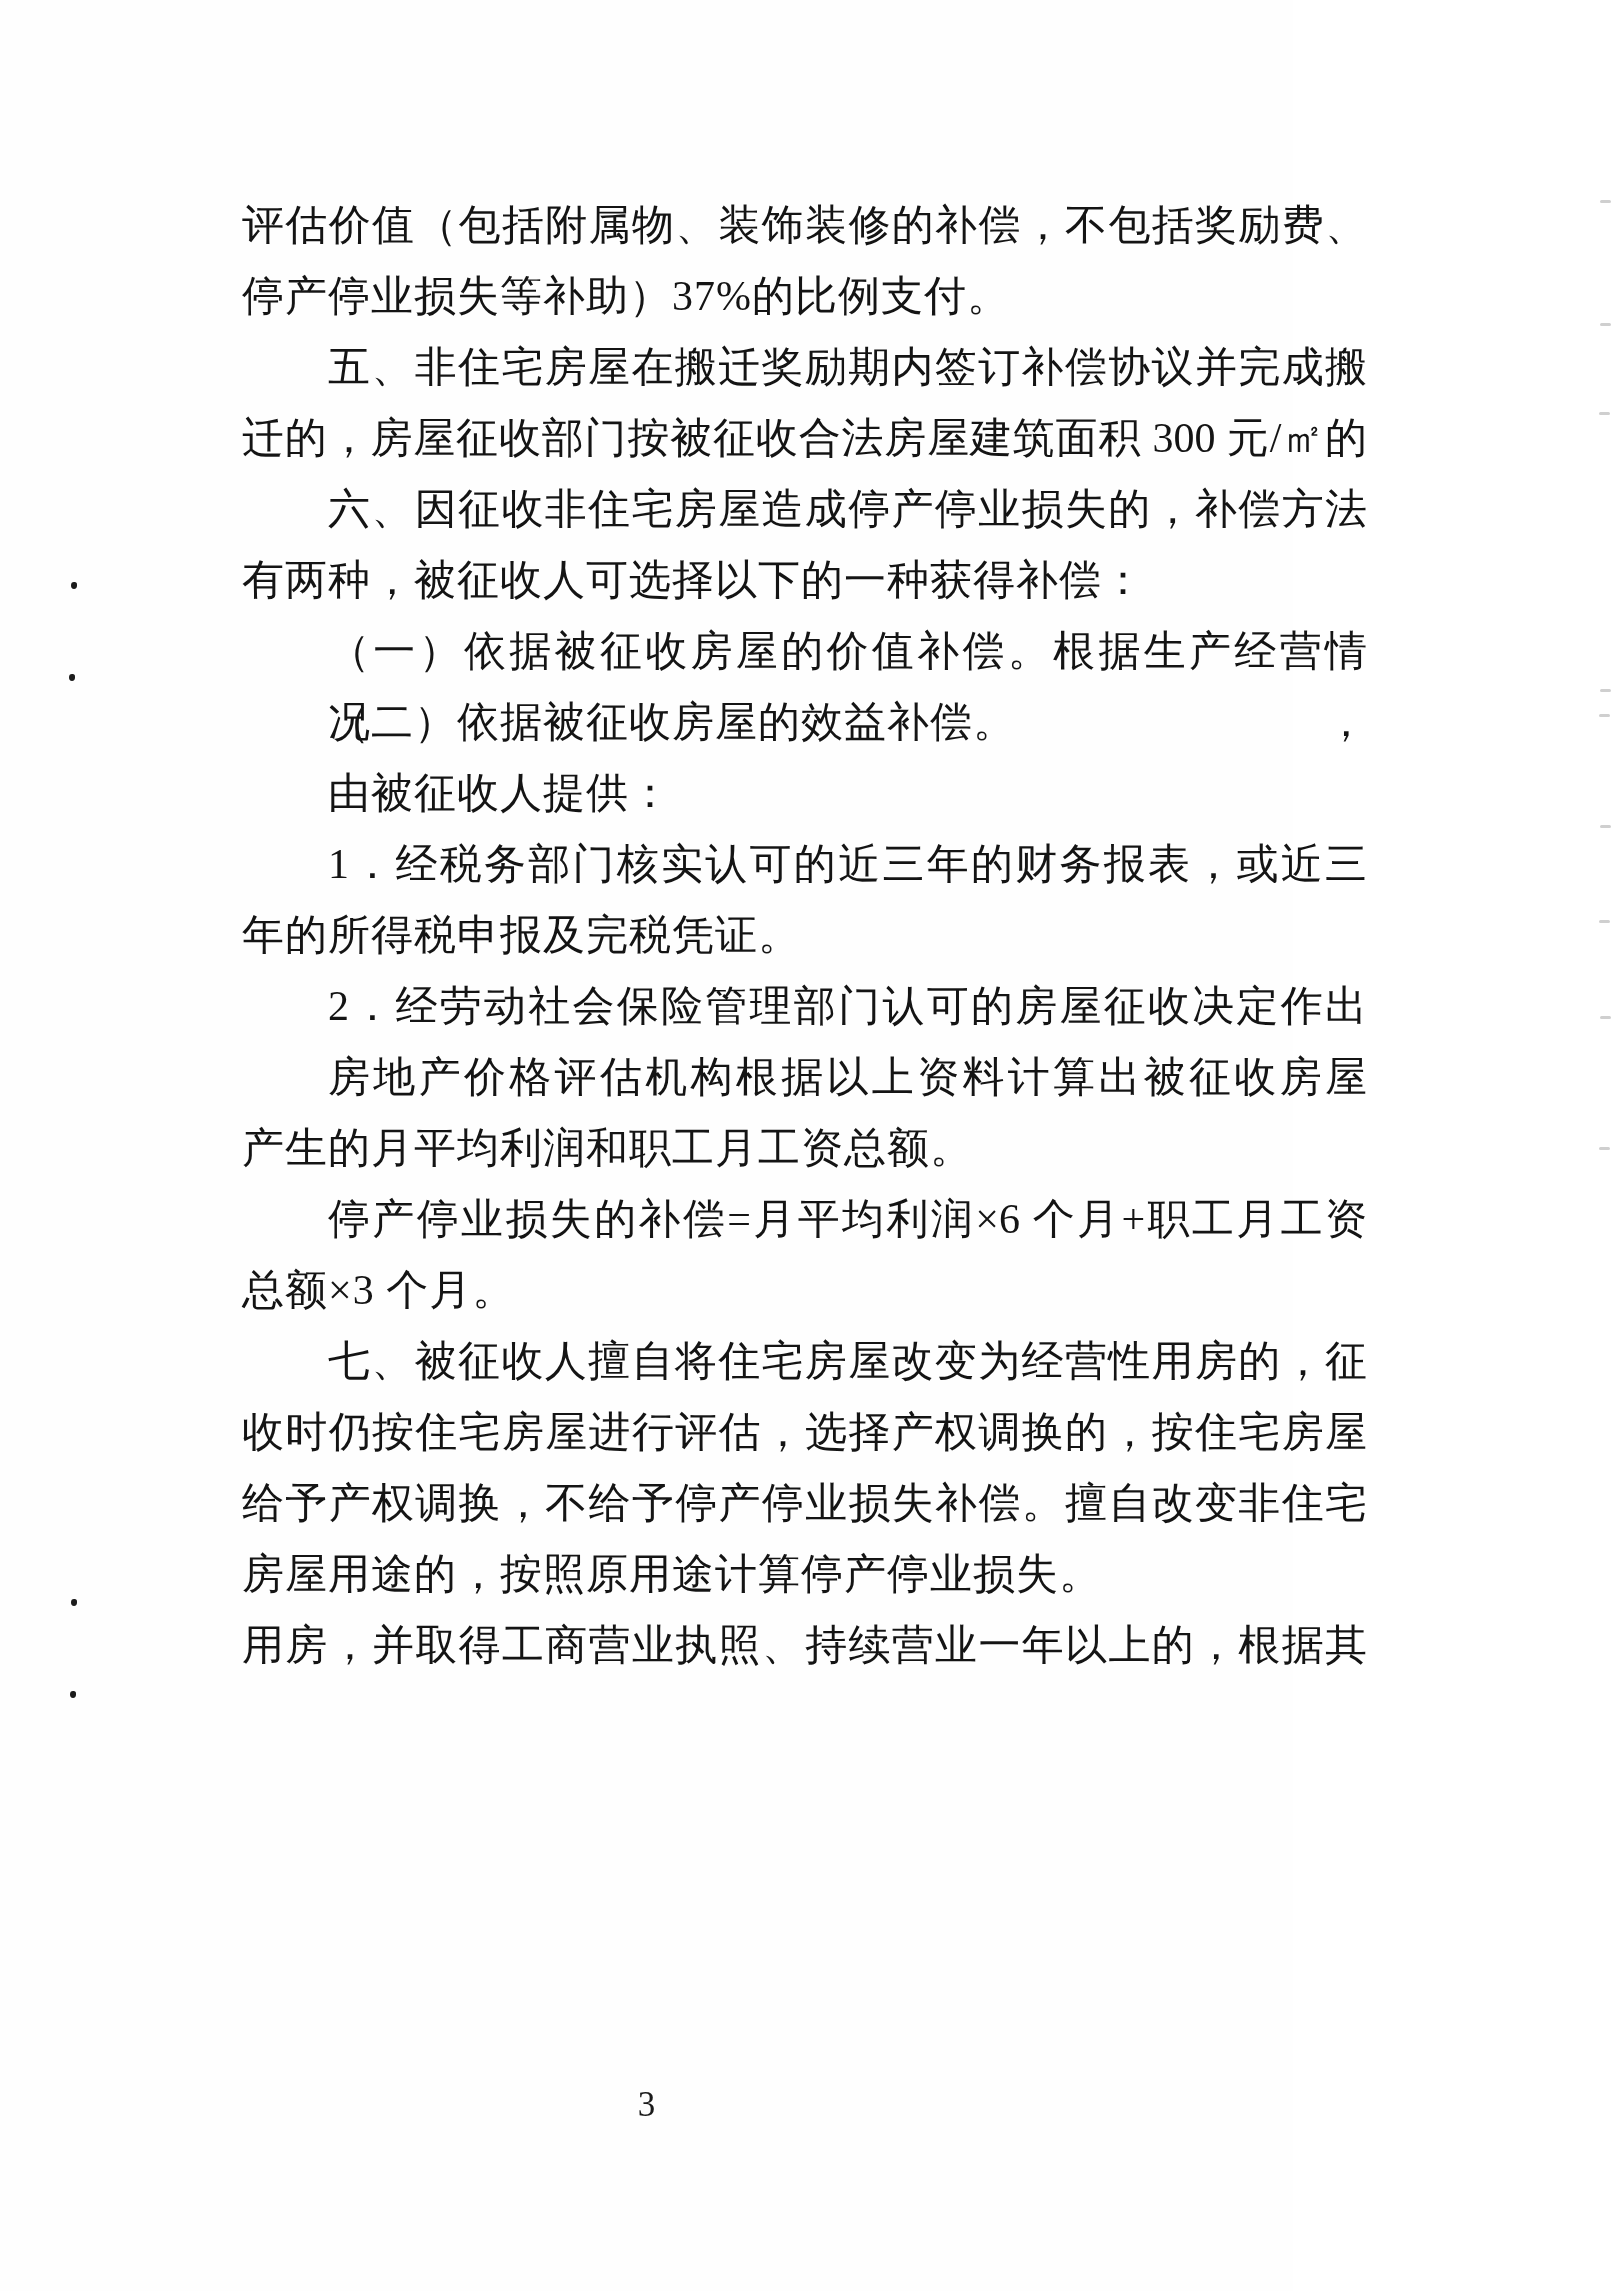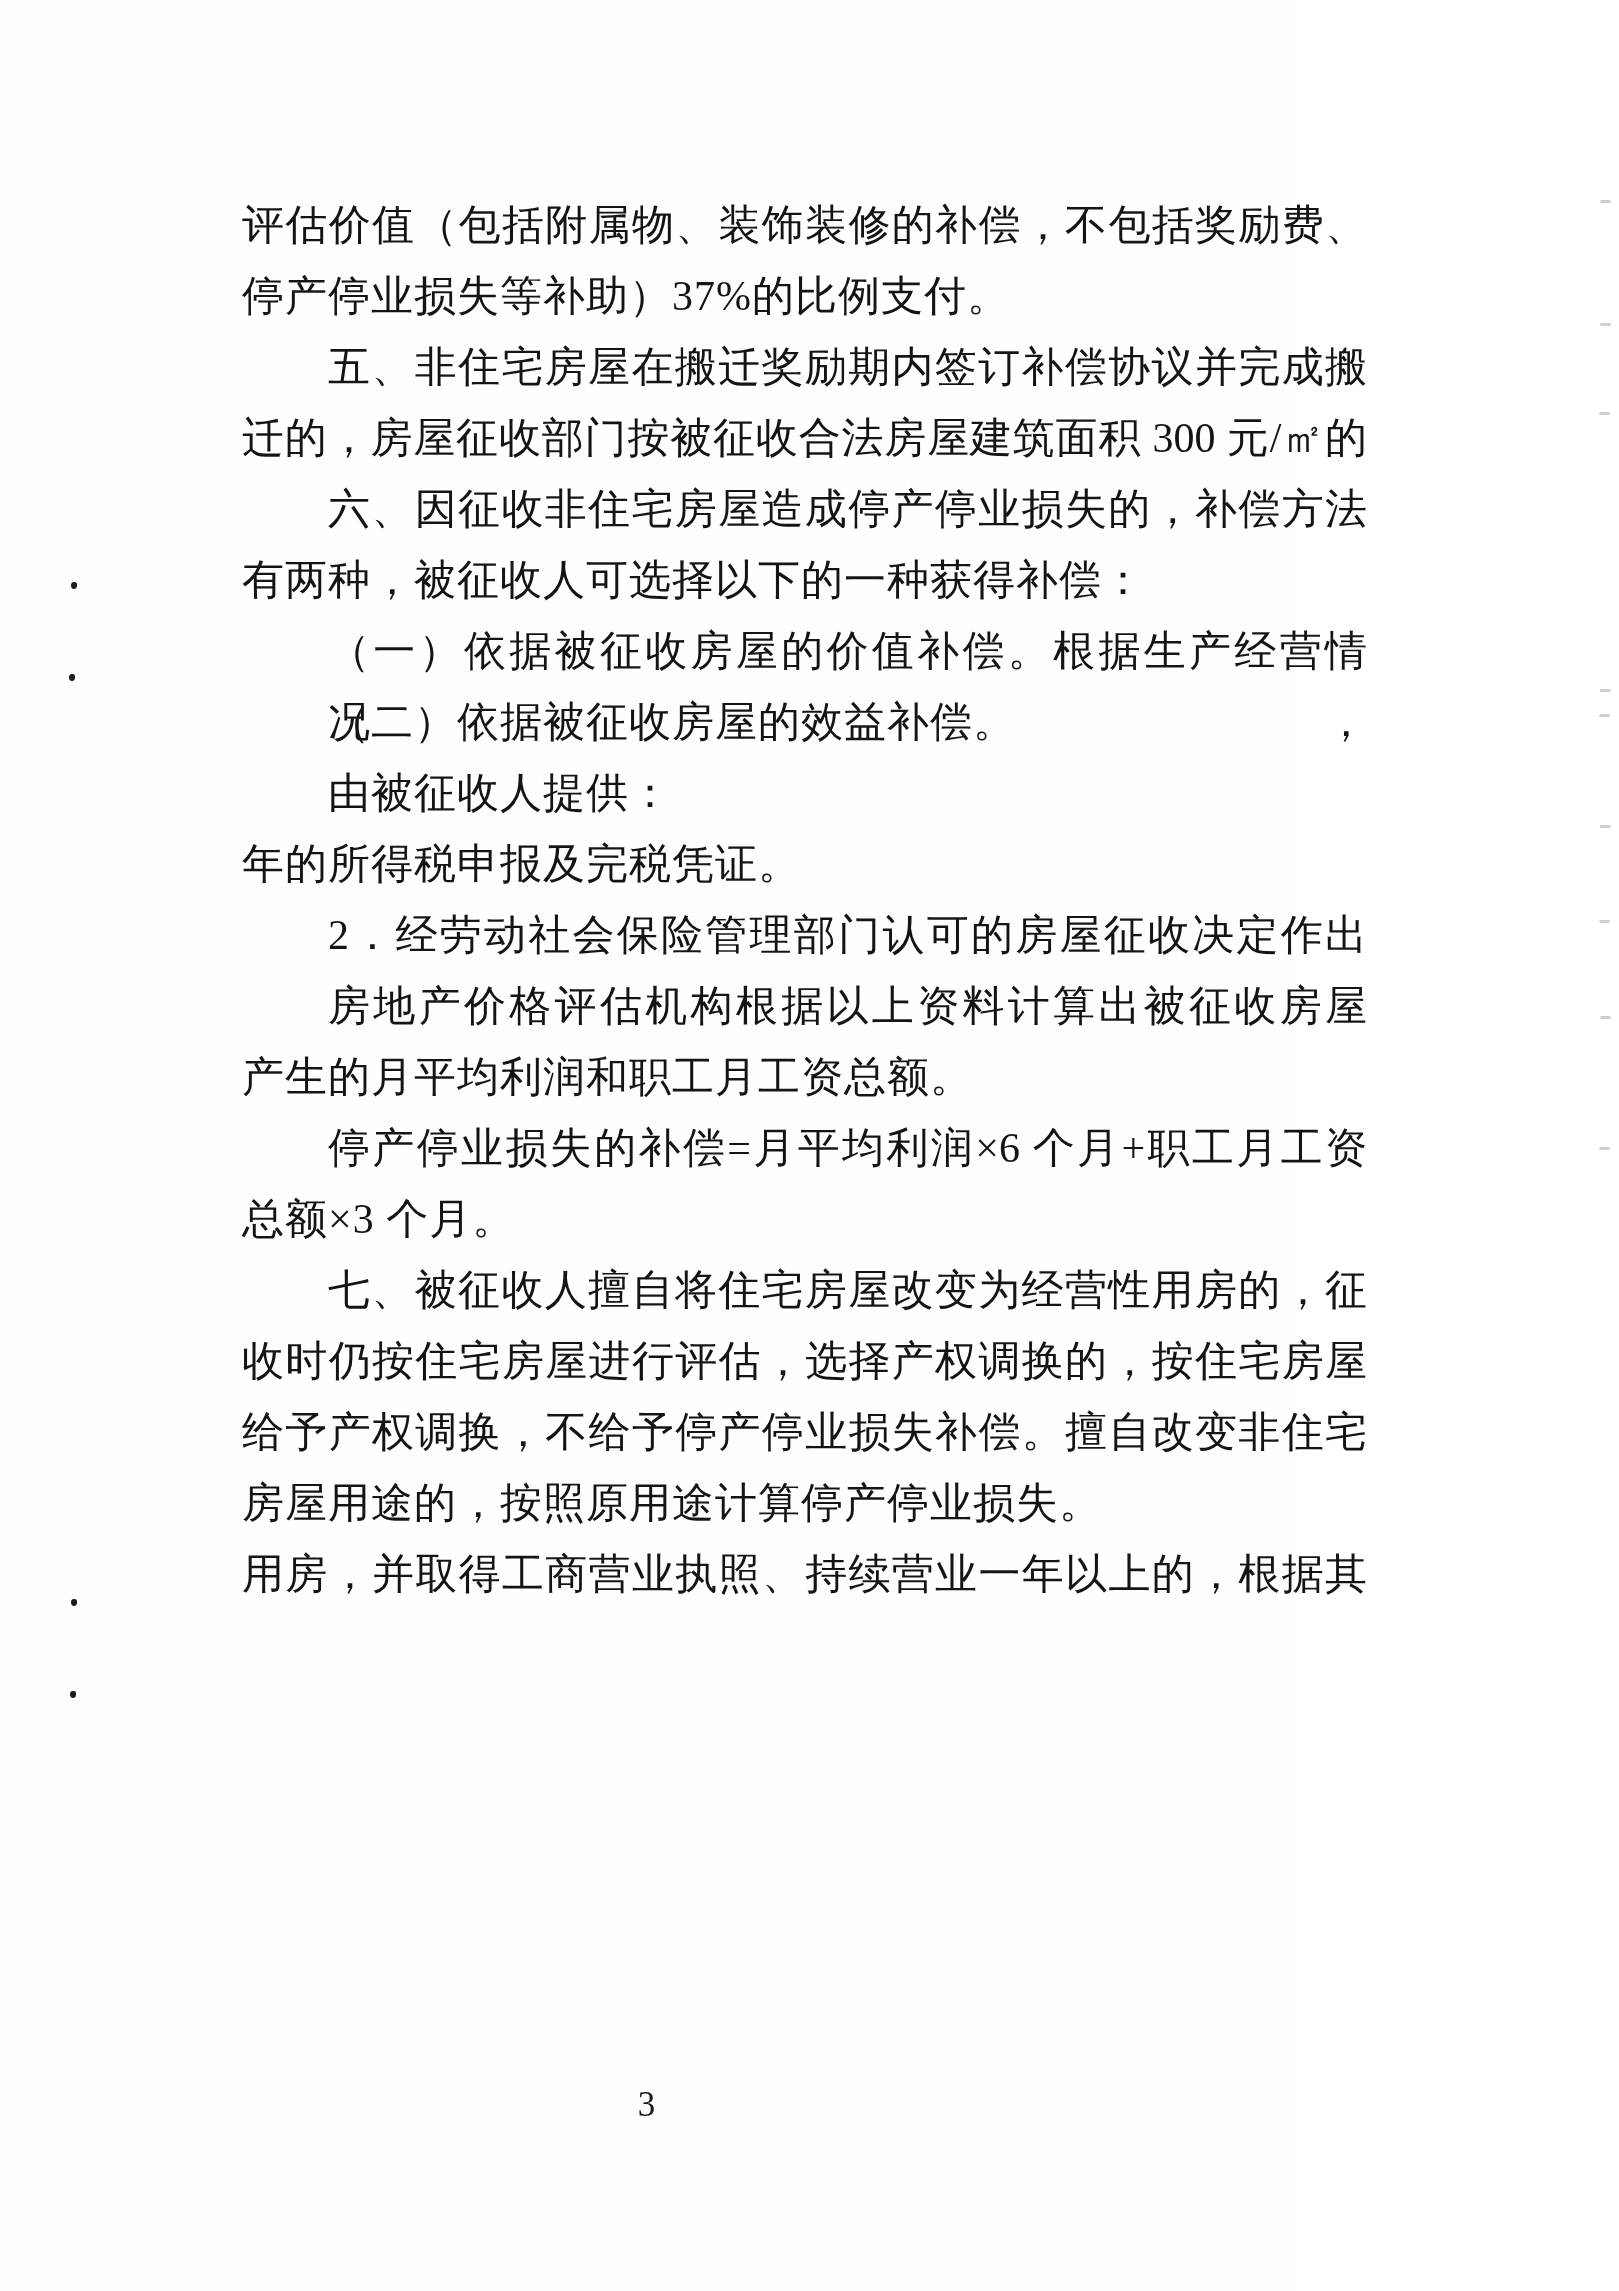--- a/index.html
+++ b/index.html
@@ -77,20 +77,21 @@
   <div class="text-block" id="text-block">
       <div class="line fill">评估价值（包括附属物、装饰装修的补偿，不包括奖励费、</div>
       <div class="line">停产停业损失等补助）37%的比例支付。</div>
       <div class="line indent fill">五、非住宅房屋在搬迁奖励期内签订补偿协议并完成搬</div>
       <div class="line fill">迁的，房屋征收部门按被征收合法房屋建筑面积 300 元/㎡的</div>
       <div class="line indent fill">六、因征收非住宅房屋造成停产停业损失的，补偿方法</div>
       <div class="line">有两种，被征收人可选择以下的一种获得补偿：</div>
       <div class="line indent fill">（一）依据被征收房屋的价值补偿。根据生产经营情况，</div>
       <div class="line indent">（二）依据被征收房屋的效益补偿。</div>
       <div class="line indent">由被征收人提供：</div>
+      <div class="line indent fill">1．经税务部门核实认可的近三年的财务报表，或近三</div>
       <div class="line">年的所得税申报及完税凭证。</div>
       <div class="line indent fill">2．经劳动社会保险管理部门认可的房屋征收决定作出</div>
       <div class="line indent fill">房地产价格评估机构根据以上资料计算出被征收房屋</div>
       <div class="line">产生的月平均利润和职工月工资总额。</div>
       <div class="line indent fill">停产停业损失的补偿=月平均利润×6 个月+职工月工资</div>
       <div class="line">总额×3 个月。</div>
       <div class="line indent fill">七、被征收人擅自将住宅房屋改变为经营性用房的，征</div>
       <div class="line fill">收时仍按住宅房屋进行评估，选择产权调换的，按住宅房屋</div>
       <div class="line fill">给予产权调换，不给予停产停业损失补偿。擅自改变非住宅</div>
       <div class="line">房屋用途的，按照原用途计算停产停业损失。</div>

